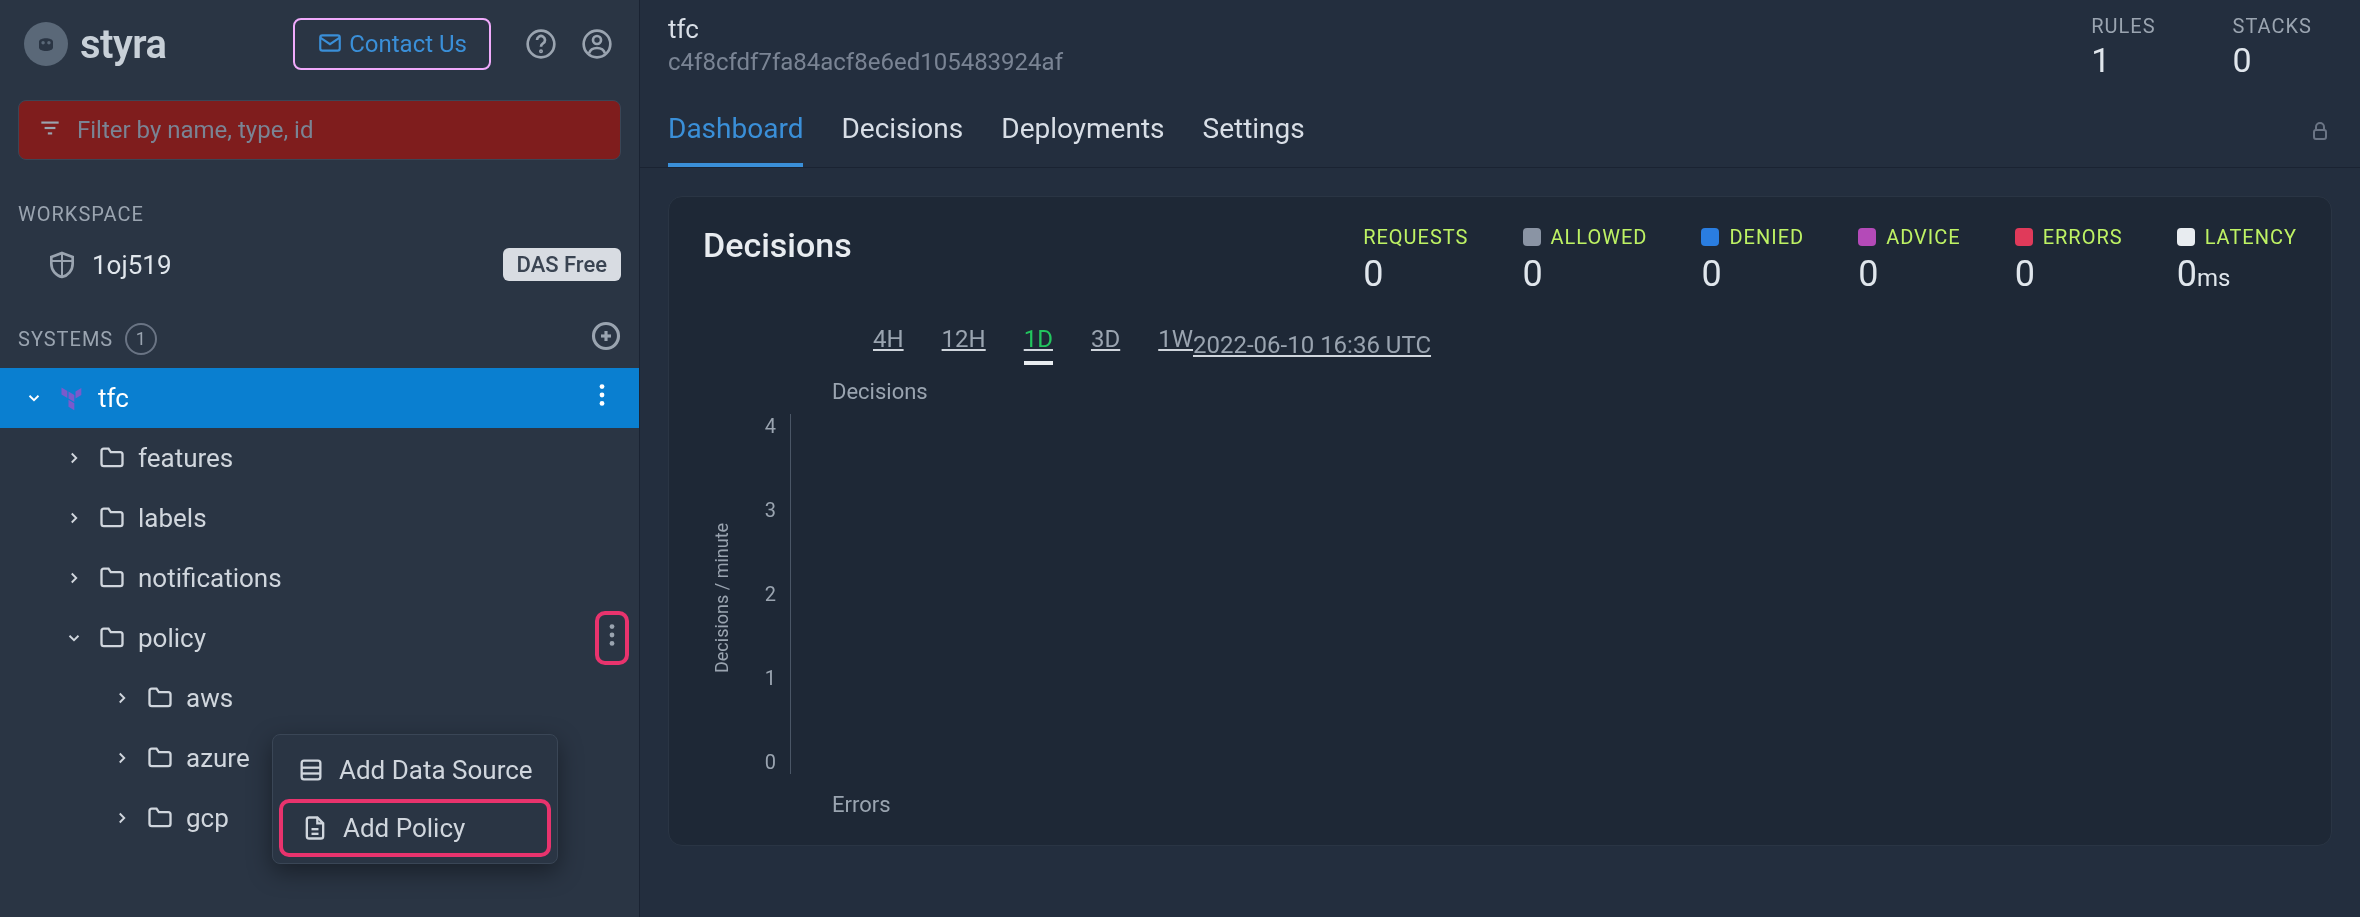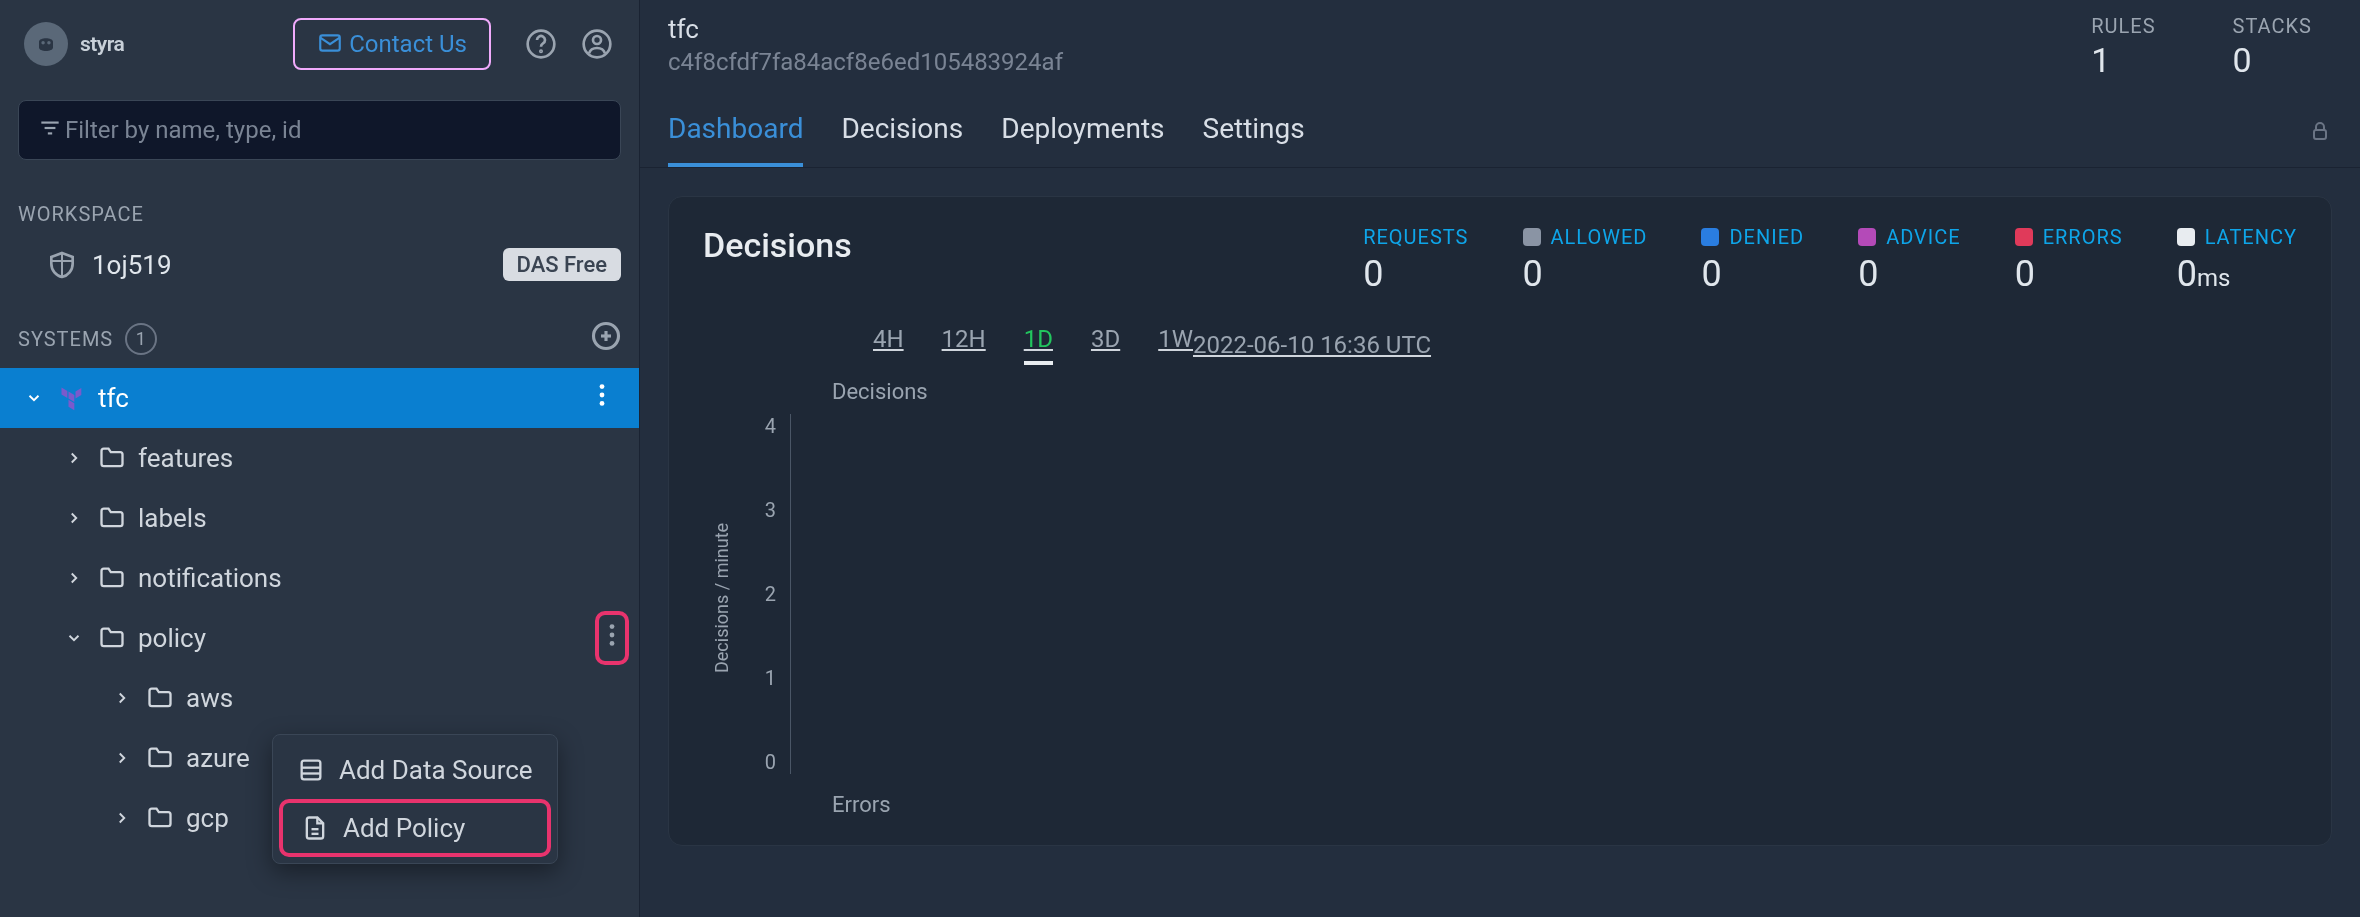--- a/index.html
+++ b/index.html
@@ -4,27 +4,27 @@
 <style>
 * { margin: 0; padding: 0; box-sizing: border-box; font-family: -apple-system, BlinkMacSystemFont, "Segoe UI", Roboto, sans-serif; }
 body { background: #1a2332; color: #d0d6dd; width: 2360px; height: 917px; overflow: hidden; display: flex; }
 
 
 .sidebar { width: 640px; background: #2a3544; display: flex; flex-direction: column; border-right: 1px solid #1a2332; }
 .sidebar-header { display: flex; align-items: center; padding: 18px 24px; gap: 18px; }
 .logo { display: flex; align-items: center; gap: 12px; flex: 1; }
 .logo-mark { width: 44px; height: 44px; background: #5a6878; border-radius: 50%; display: flex; align-items: center; justify-content: center; }
 .logo-mark svg { width: 28px; height: 28px; fill: #2a3544; }
-.logo-text { font-size: 21px; font-weight: 600; color: #c8d0d8; letter-spacing: -0.5px; }
+.logo-text { font-size: 40px; font-weight: 600; color: #c8d0d8; letter-spacing: -0.5px; }
 .contact-btn { display: flex; align-items: flex-start; gap: 6px; padding: 10px 22px; border: 2px solid #f0abfc; border-radius: 8px; color: #3a8fd8; font-size: 24px; cursor: pointer; }
 .header-icons { display: flex; gap: 20px; margin-left: 14px; }
 .header-icon { width: 36px; height: 36px; display: flex; align-items: center; justify-content: center; cursor: pointer; }
 .header-icon svg { stroke: #9aa4b0; fill: none; stroke-width: 2; }
 
-.search-box { margin: 12px 18px; padding: 14px 18px; background: #0f172a; border: 1px solid #3a4656; border-radius: 8px; display: flex; align-items: center; gap: 2px; }
+.search-box { margin: 12px 18px; padding: 14px 18px; background: #7f1d1d; border: 1px solid #3a4656; border-radius: 8px; display: flex; align-items: center; gap: 14px; }
 .search-box input { background: transparent; border: none; outline: none; color: #8892a0; font-size: 24px; flex: 1; }
 .search-box input::placeholder { color: #7a8494; }
 .filter-icon svg { stroke: #9aa4b0; fill: none; stroke-width: 2; }
 
 .section-label { padding: 30px 18px 12px; font-size: 20px; color: #9aa4b0; display: flex; align-items: center; justify-content: space-between; letter-spacing: 1px; }
 .section-label .count { display: inline-flex; align-items: center; justify-content: center; min-width: 32px; height: 32px; border: 2px solid #6a7484; border-radius: 16px; font-size: 18px; margin-left: 12px; padding: 0 8px; }
 .section-label .left { display: flex; align-items: center; }
 .add-icon { cursor: pointer; }
 .add-icon svg { stroke: #9aa4b0; fill: none; stroke-width: 2.5; }
 
@@ -71,21 +71,21 @@
 .tab.active { color: #3a8fd8; border-bottom-color: #3a8fd8; }
 .manage-link { display: flex; align-items: center; gap: 12px; color: #6a7484; font-size: 26px; cursor: pointer; padding-bottom: 18px; }
 .manage-link svg { stroke: #6a7484; fill: none; stroke-width: 2; }
 
 .content { padding: 28px; flex: 1; }
 .card { background: #1e2836; border: 1px solid #2a3544; border-radius: 14px; padding: 28px 34px; }
 .card-header { display: flex; align-items: flex-start; justify-content: space-between; }
 .card-title { font-size: 34px; color: #e8ecf0; font-weight: 500; }
 .metrics { display: flex; gap: 54px; }
 .metric { }
-.metric .metric-label { display: flex; align-items: center; gap: 10px; font-size: 20px; color: #0ea5e9; letter-spacing: 1px; }
+.metric .metric-label { display: flex; align-items: center; gap: 10px; font-size: 20px; color: #bef264; letter-spacing: 1px; }
 .metric .swatch { width: 18px; height: 18px; border-radius: 4px; }
 .metric .metric-value { font-size: 36px; color: #e0e6ec; margin-top: 4px; }
 .metric .unit { font-size: 24px; }
 
 .time-row { display: flex; align-items: center; margin-top: 30px; padding: 0 4px 0 170px; text-decoration: underline; }
 .time-ranges { display: flex; gap: 38px; }
 .time-range { font-size: 24px; color: #9aa4b0; cursor: pointer; padding-bottom: 8px; border-bottom: 4px solid transparent; }
 .time-range.active { color: #22c55e; border-bottom-color: #e8ecf0; }
 .timestamp { font-size: 24px; color: #9aa4b0; }
 

